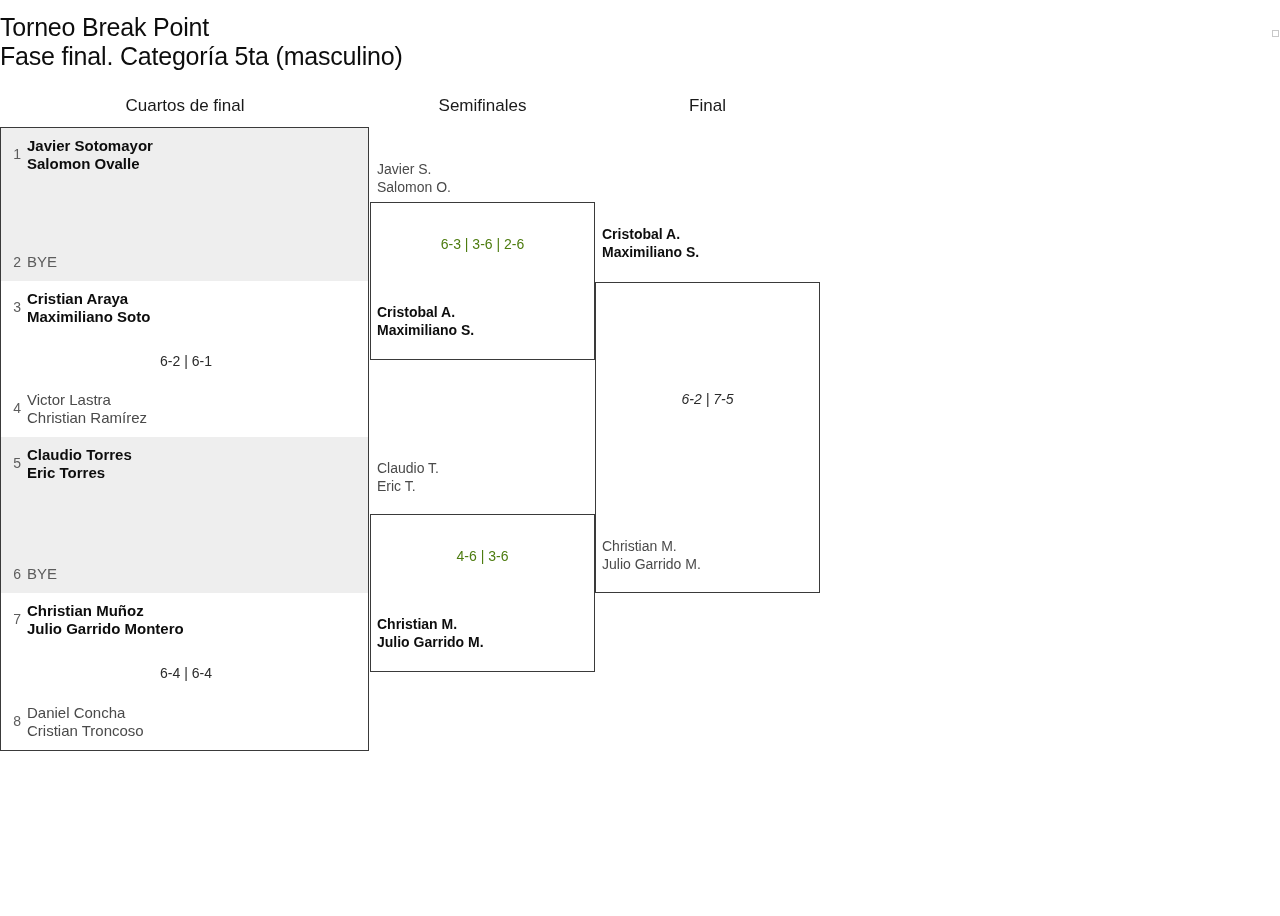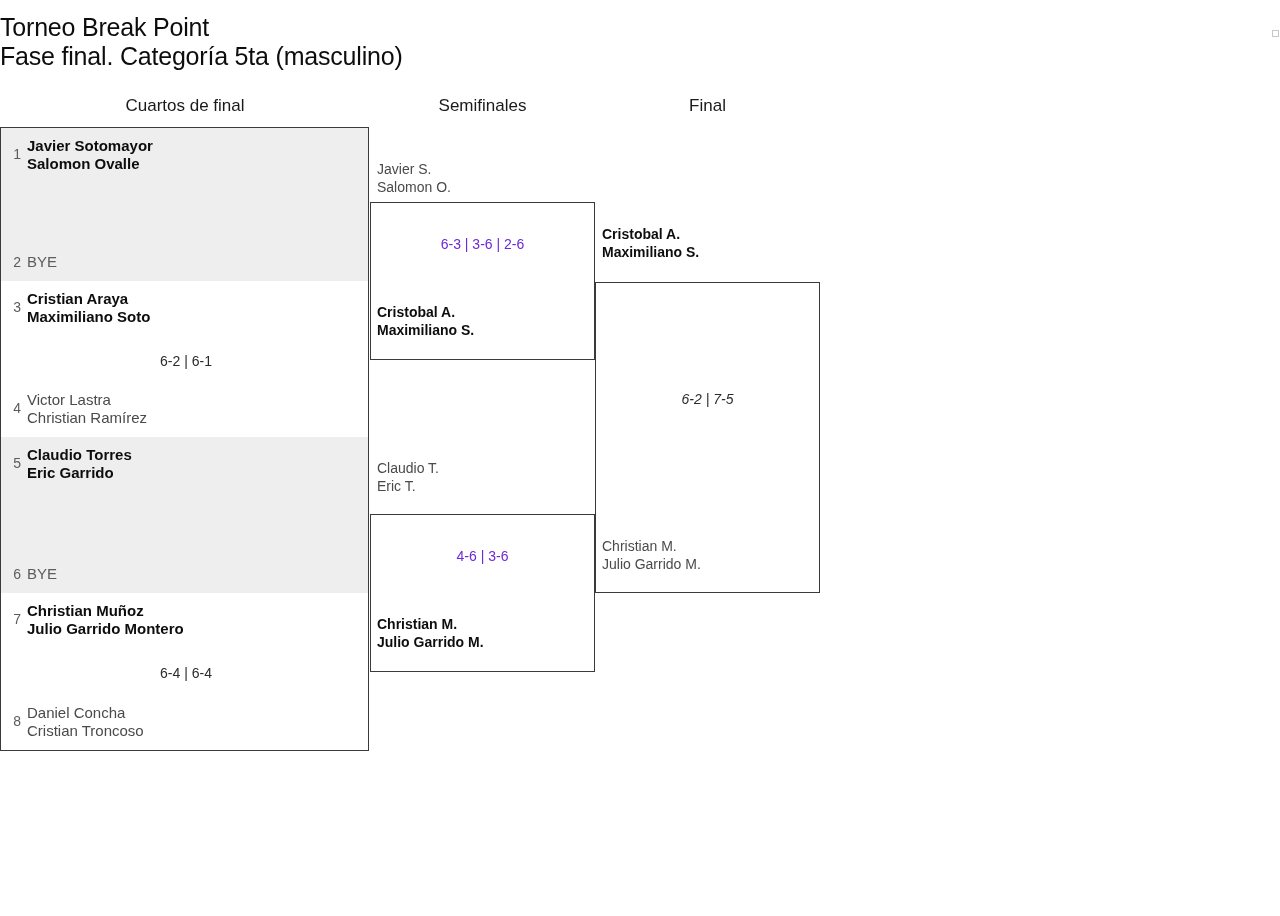--- a/index.html
+++ b/index.html
@@ -146,21 +146,21 @@
   #sf2-top    { top: 459px; }
   #sf2-bottom { top: 615px; }
 
   .sf-score {
     position: absolute;
     left: 370px;
     width: 225px;
     text-align: center;
     font-size: 14px;
     line-height: 17px;
-    color: #6d28d9;
+    color: #4d7c0f;
     white-space: nowrap;
   }
   #sf1-score { top: 236px; }
   #sf2-score { top: 548px; }
 
   
   #fin-m1 {
     position: absolute;
     left: 595px;
     top: 282px;
@@ -254,21 +254,21 @@
         <span class="nm">Christian Ramírez</span>
       </div>
     </div>
   </div>
 
   <div class="qf-match shaded stacked" id="qf-m3">
     <div class="qf-team top winner">
       <div class="seed two-line">5</div>
       <div class="team-names">
         <span class="nm">Claudio Torres</span>
-        <span class="nm">Eric Garrido</span>
+        <span class="nm">Eric Torres</span>
       </div>
     </div>
     <div class="qf-team bottom bye">
       <div class="seed">6</div>
       <div class="team-names">
         <span class="nm">BYE</span>
       </div>
     </div>
   </div>
 

